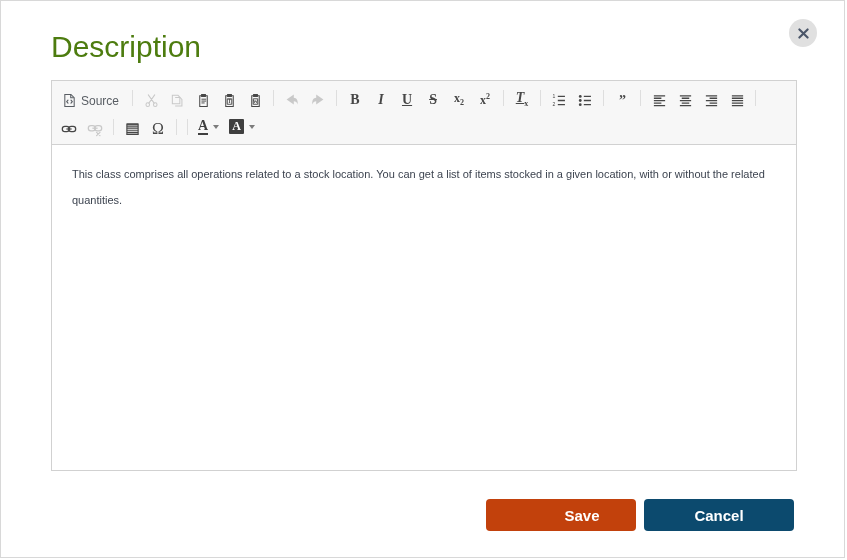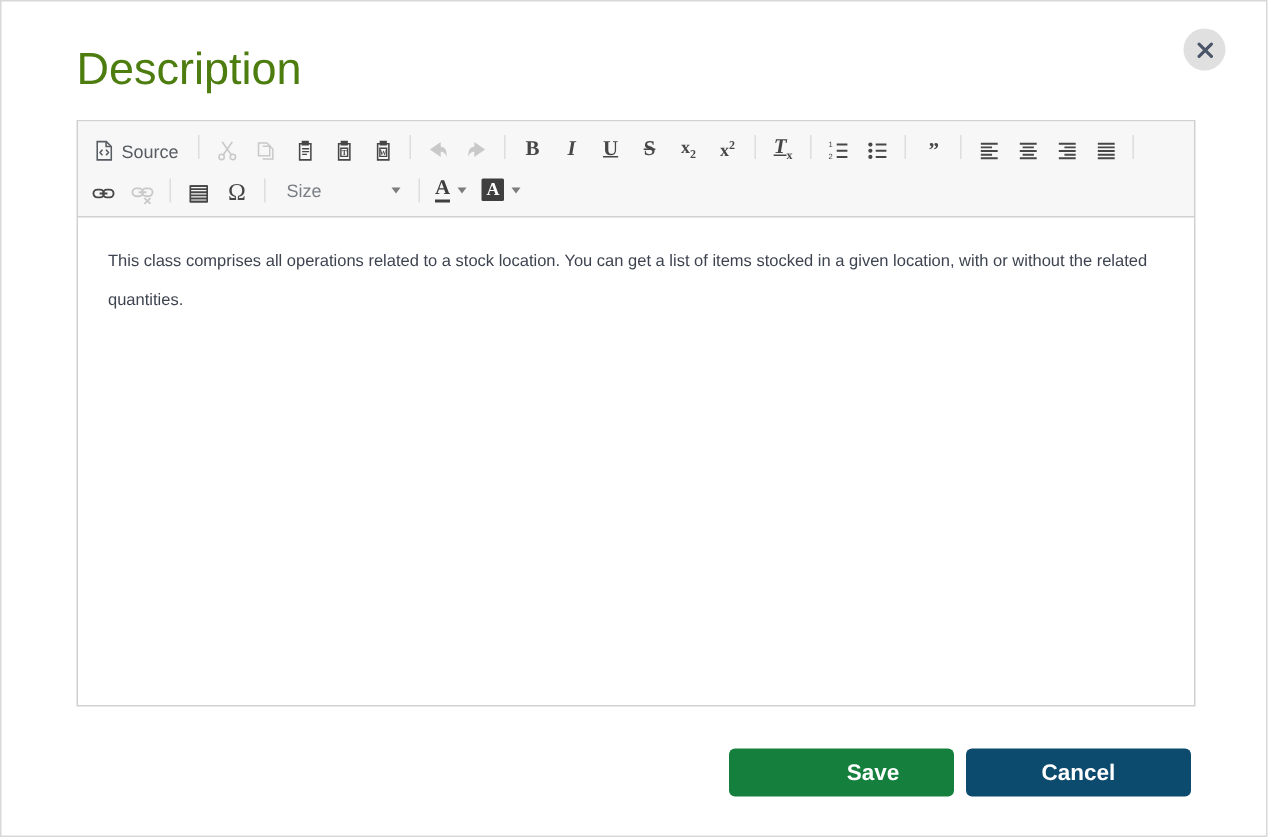--- a/index.html
+++ b/index.html
@@ -214,21 +214,21 @@
     width: 150px;
     height: 32px;
     border: none;
     border-radius: 4px;
     font-size: 15px;
     font-weight: bold;
     color: #ffffff;
     cursor: pointer;
     font-family: "Liberation Sans", sans-serif;
   }
-  .btn-save { background: #15803d; padding-left: 48px; }
+  .btn-save { background: #c2410c; padding-left: 48px; }
   .btn-cancel { background: #0c4a6e; }
 </style>
 </head>
 <body>
 
 <div class="dialog">
 
   <div class="dialog-title">Description</div>
 
   <button class="close-btn" title="Close">
@@ -423,24 +423,20 @@
               <svg width="15" height="15" viewBox="0 0 16 16" aria-hidden="true" style="display:block;stroke:#474747;fill:none">
                 <path d="M2 2.2h12M2 4.4h12M2 6.6h12M2 8.8h12M2 11h12M2 13.2h12" stroke-width="1.3"></path>
                 <path d="M2 2.2h12v11H2z" stroke-width="1.2"></path>
               </svg>
             </span>
           </div>
           <div class="tb-btn" title="Ω">
             <span class="glyph" style="font-size: 16px; font-family: &quot;Liberation Serif&quot;, serif; color: rgb(71, 71, 71);">Ω</span>
           </div>
           <div class="sep"></div>
-          <div class="size-select" title="Size">
-            <span class="sv">Size</span>
-            <span class="caret"></span>
-          </div>
           <div class="sep"></div>
           <div class="color-btn" title="A">
             <span class="fg-a">A</span>
             <span class="caret"></span>
           </div>
           <div class="color-btn" title="A">
             <span class="bg-a">A</span>
             <span class="caret"></span>
           </div>
         </div>

